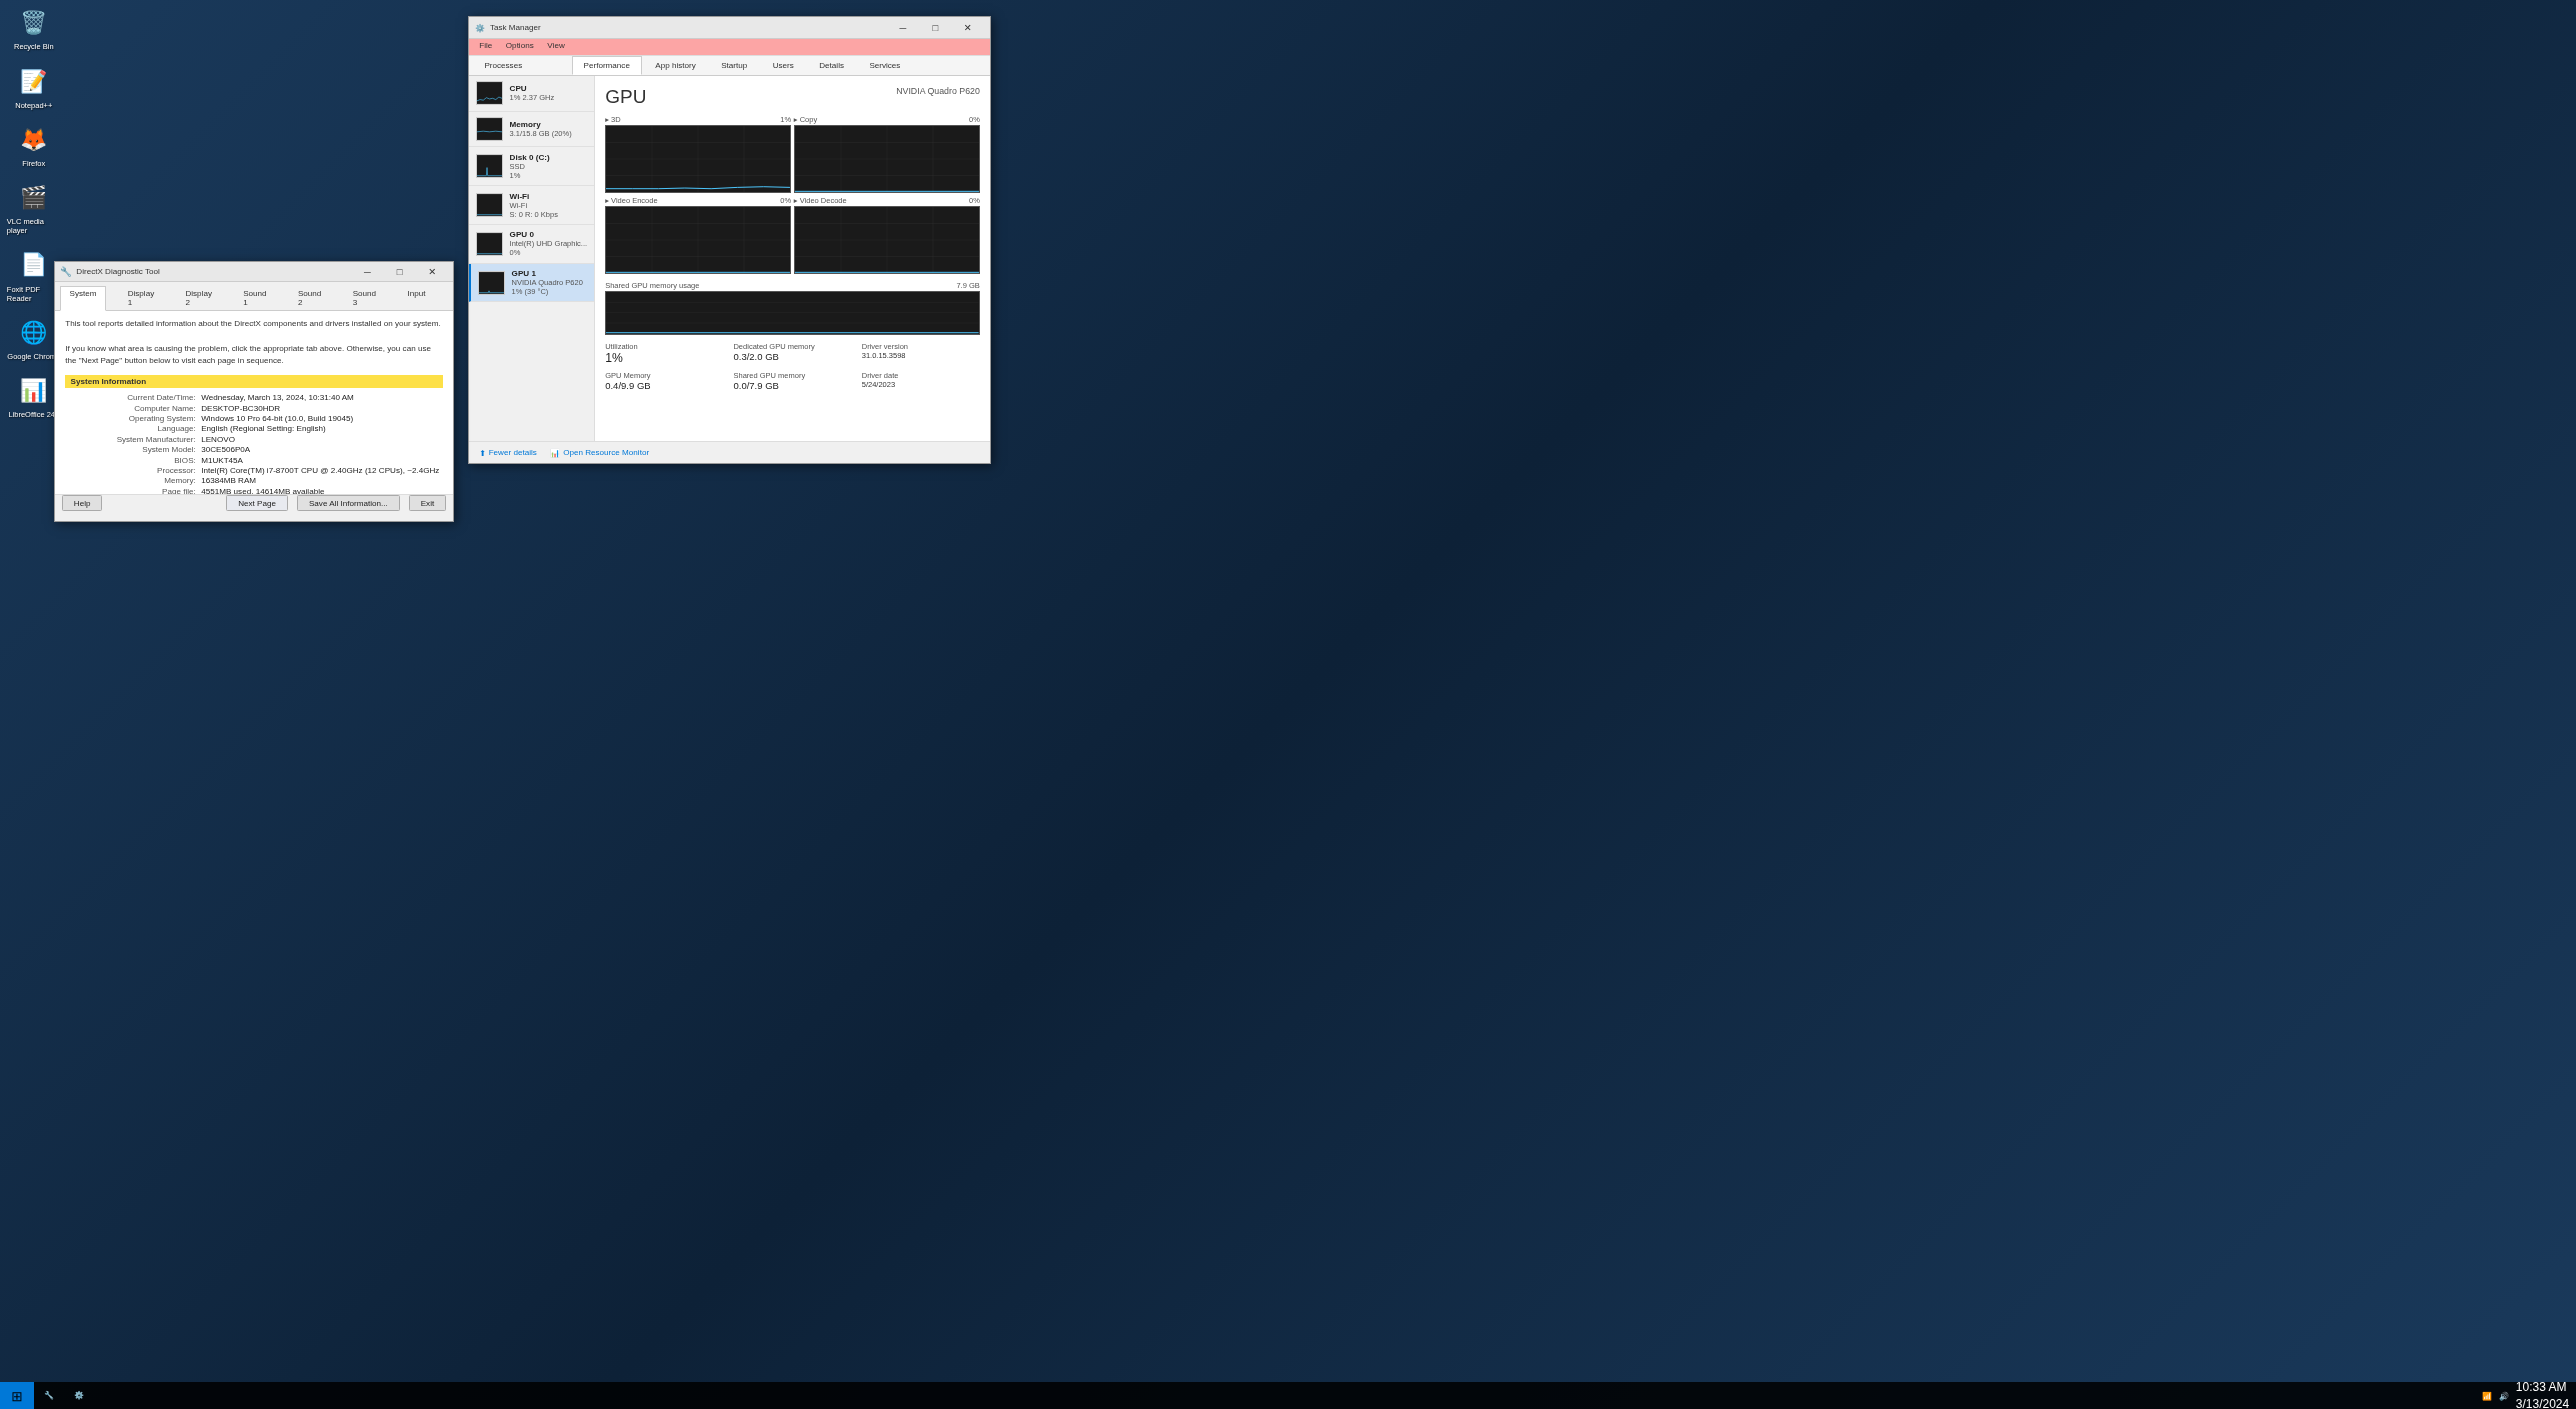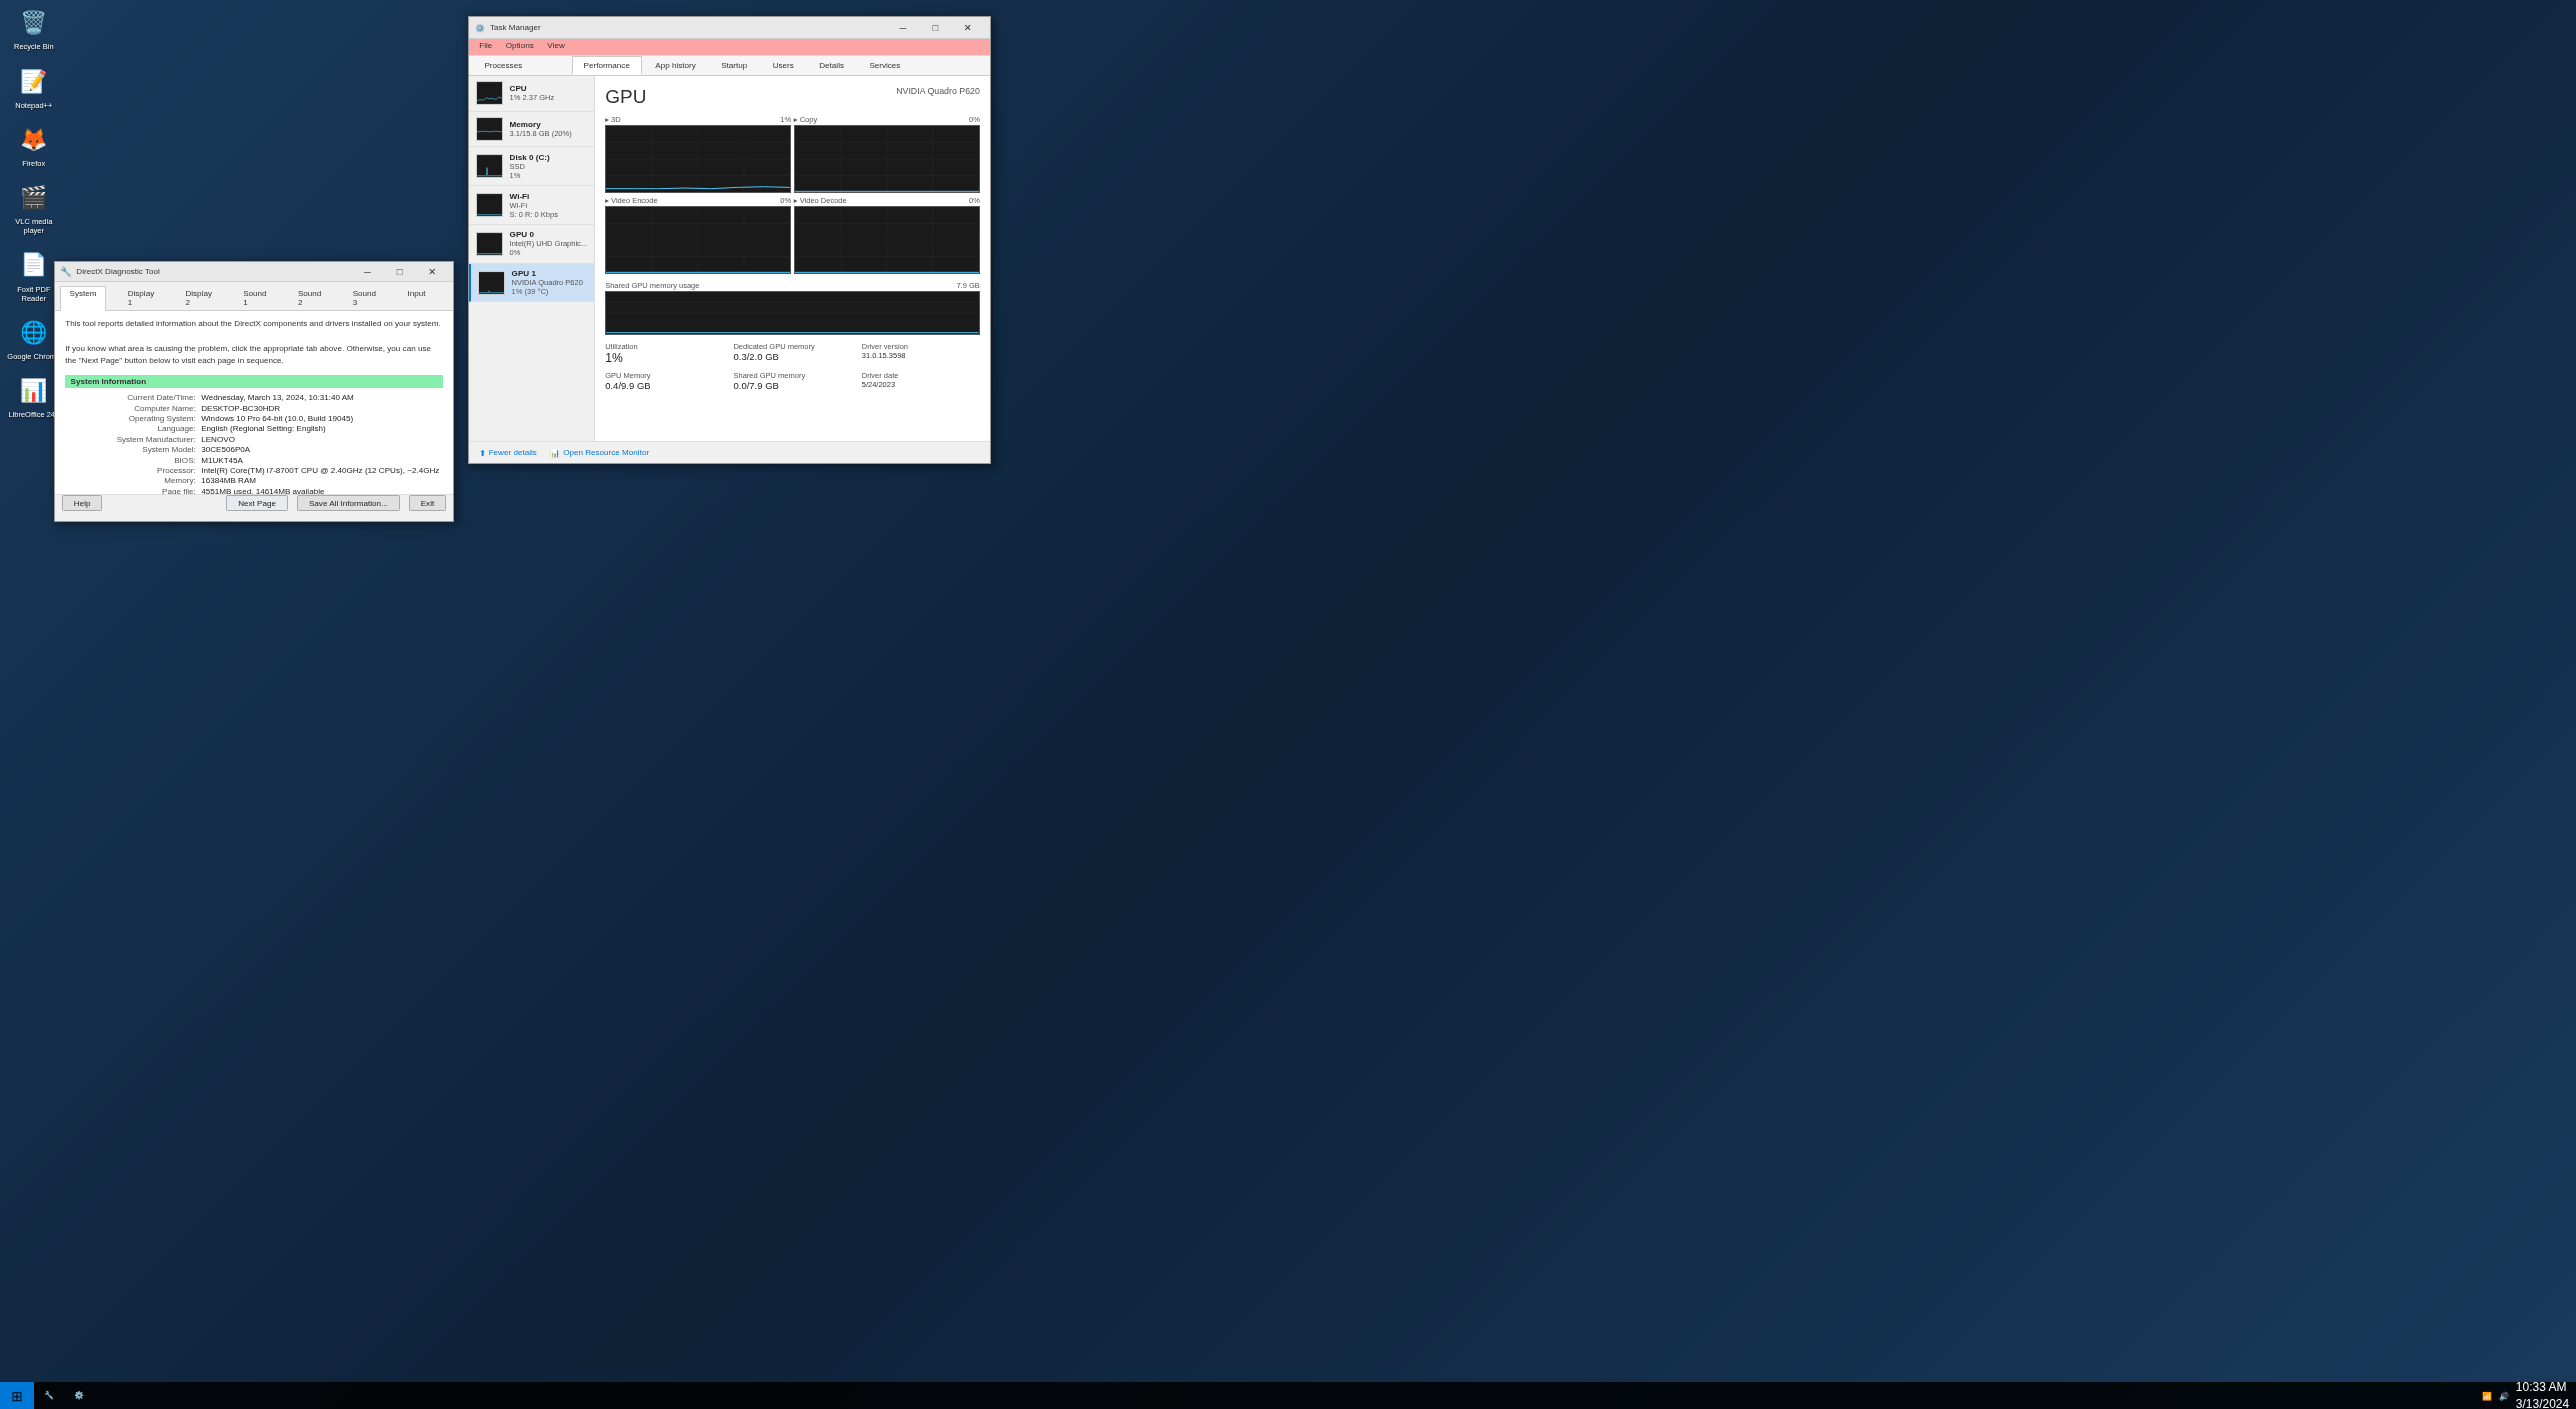--- a/index.html
+++ b/index.html
@@ -42,21 +42,21 @@
       height: 33px;
       display: flex;
       align-items: center;
       justify-content: center;
       font-size: 22px;
       margin-bottom: 2.7px;
     }
     .desktop-icon .icon-label {
       color: white;
       font-size: 7.5px;
-      text-align: center;
+      text-align: left;
       text-shadow: 0.7px 0.7px 1.4px rgba(0,0,0,0.8);
       line-height: 1.2;
     }
 
     
     .taskbar {
       position: absolute;
       bottom: 0;
       left: 0;
       width: 100%;
@@ -360,21 +360,21 @@
     .dxdiag-content {
       flex: 1;
       background: white;
       padding: 6.8px 10.2px;
       overflow: auto;
       font-size: 8.1px;
       color: #333;
     }
     .dxdiag-intro { margin-bottom: 8.1px; line-height: 1.5; }
     .dxdiag-section-title {
-      background: #86efac;
+      background: #fde047;
       padding: 2px 5.4px;
       margin-bottom: 5.4px;
       font-size: 8.1px;
       font-weight: 600;
     }
     .dxdiag-info-table { width: 100%; font-size: 8.1px; }
     .dxdiag-info-row { display: flex; margin-bottom: 1.4px; }
     .dxdiag-info-label { min-width: 136px; text-align: right; padding-right: 5.4px; color: #555; }
     .dxdiag-info-value { color: #222; }
     .dxdiag-buttons {

